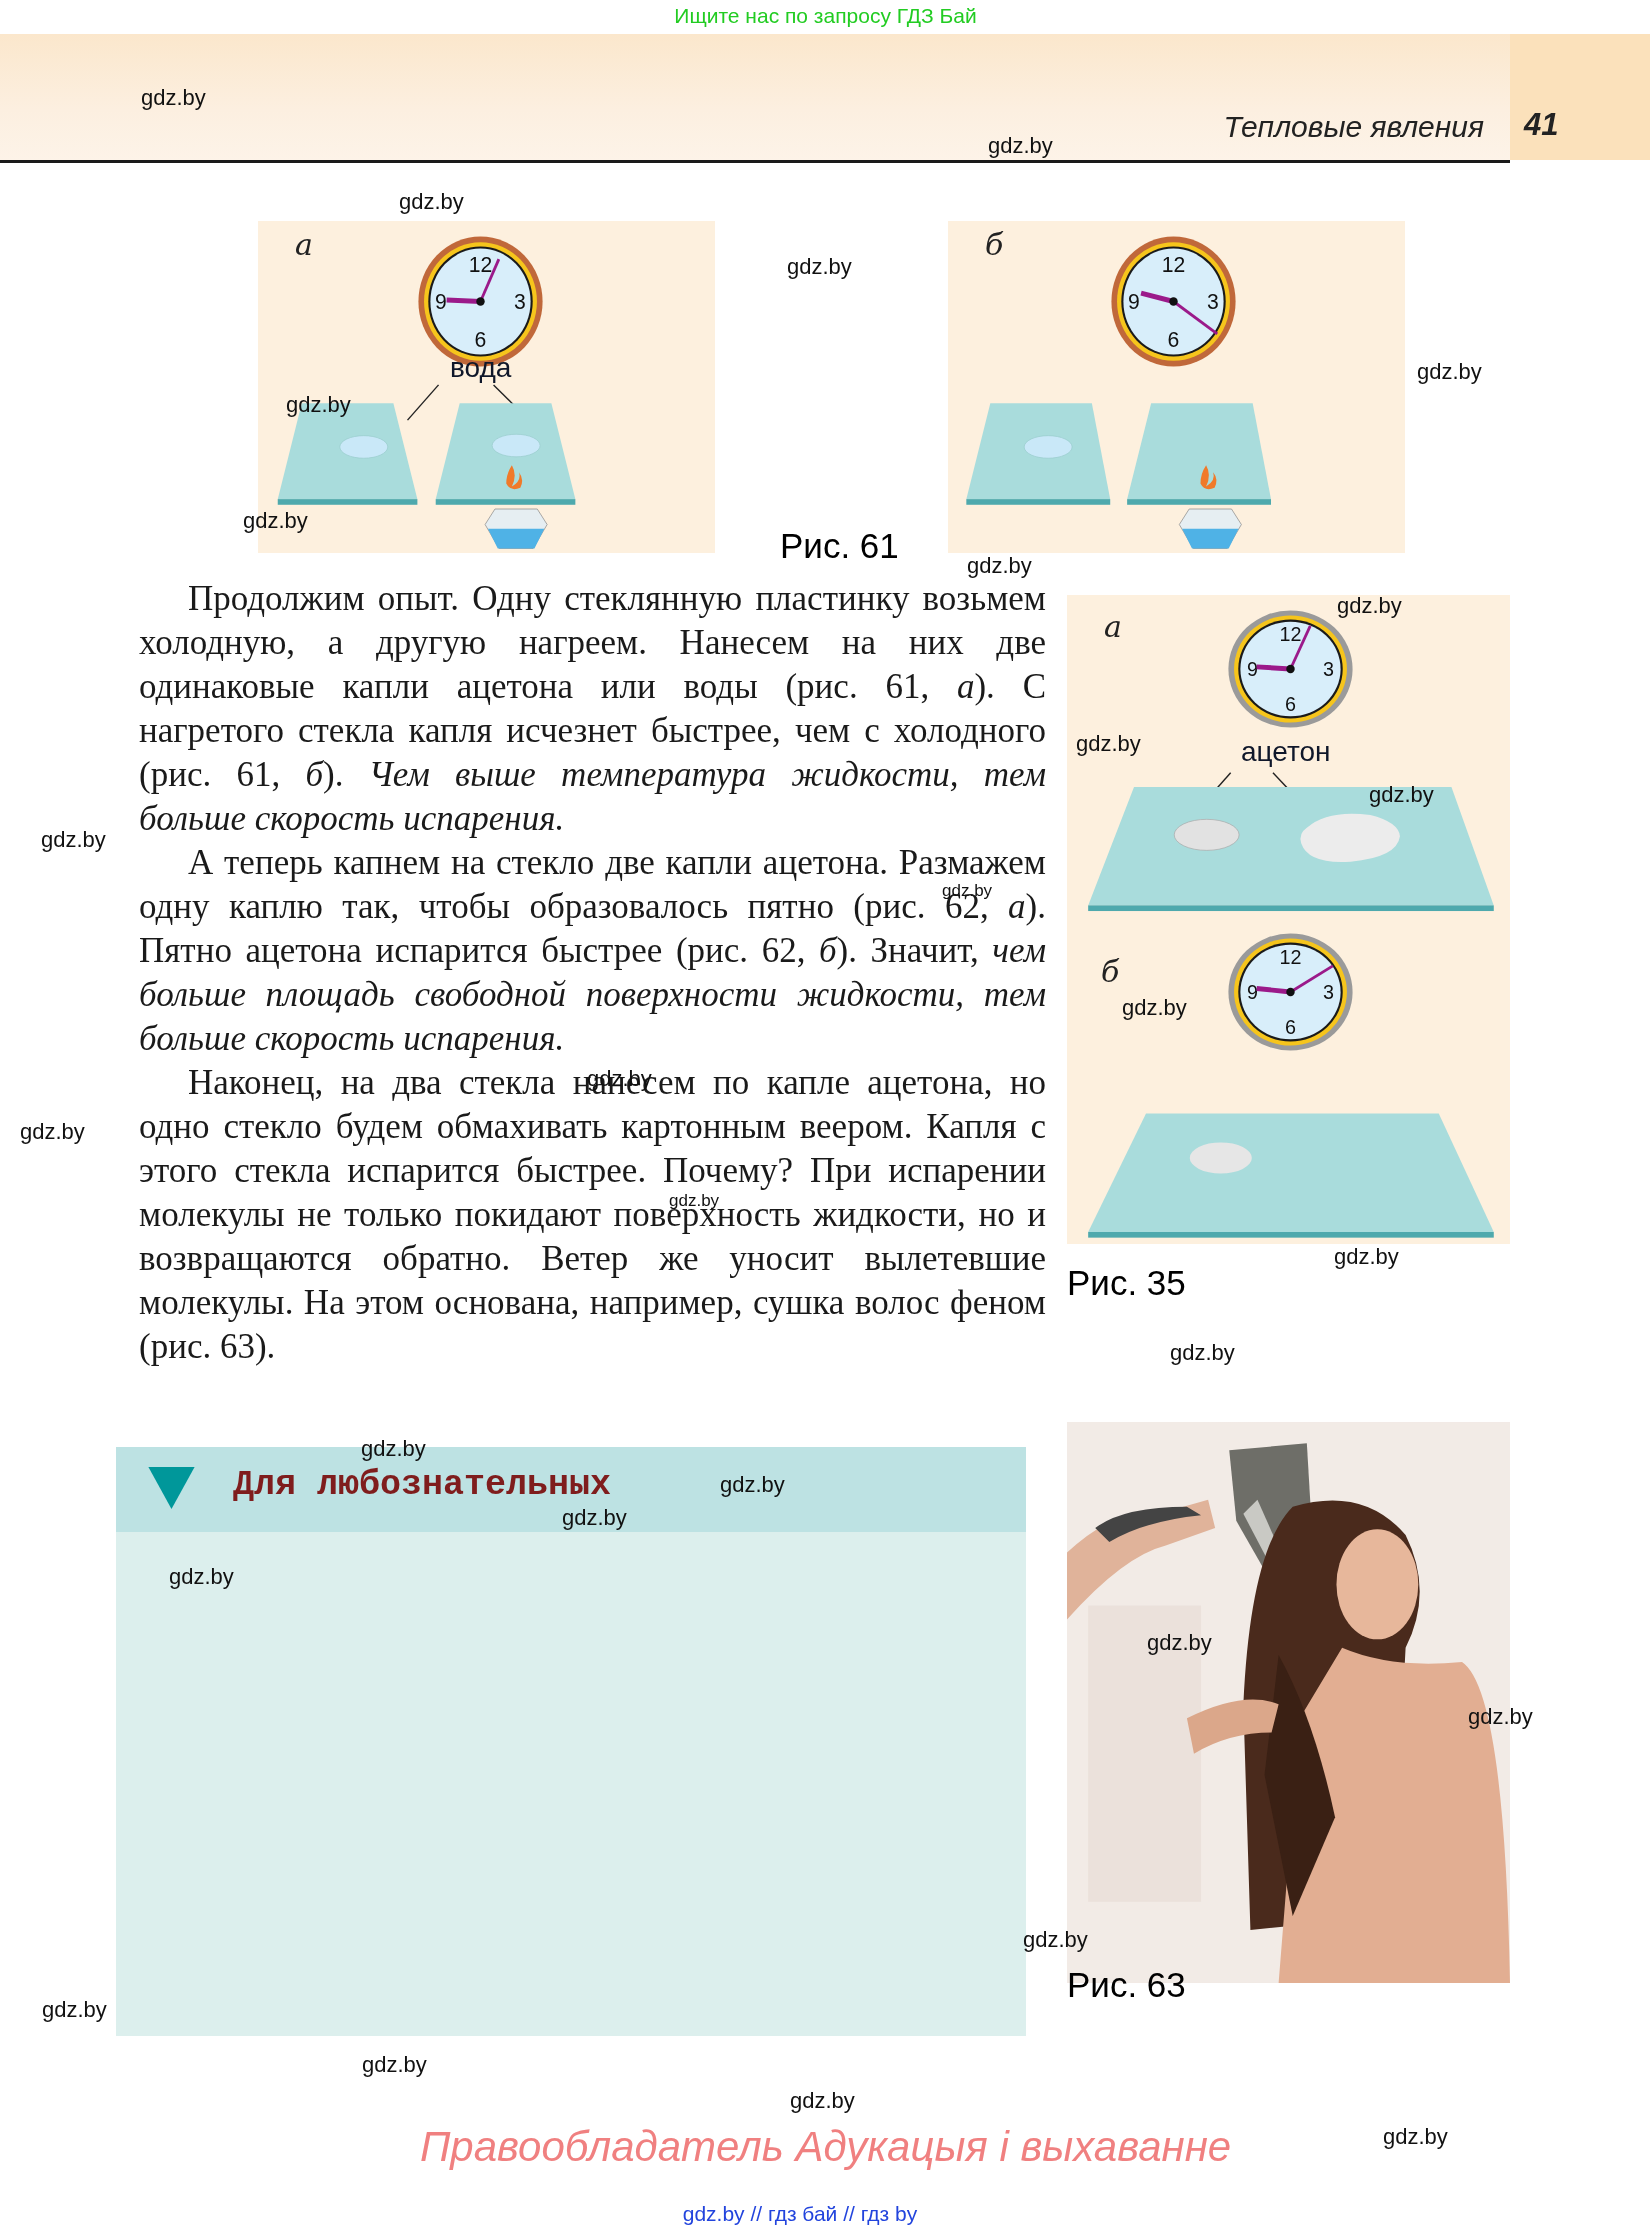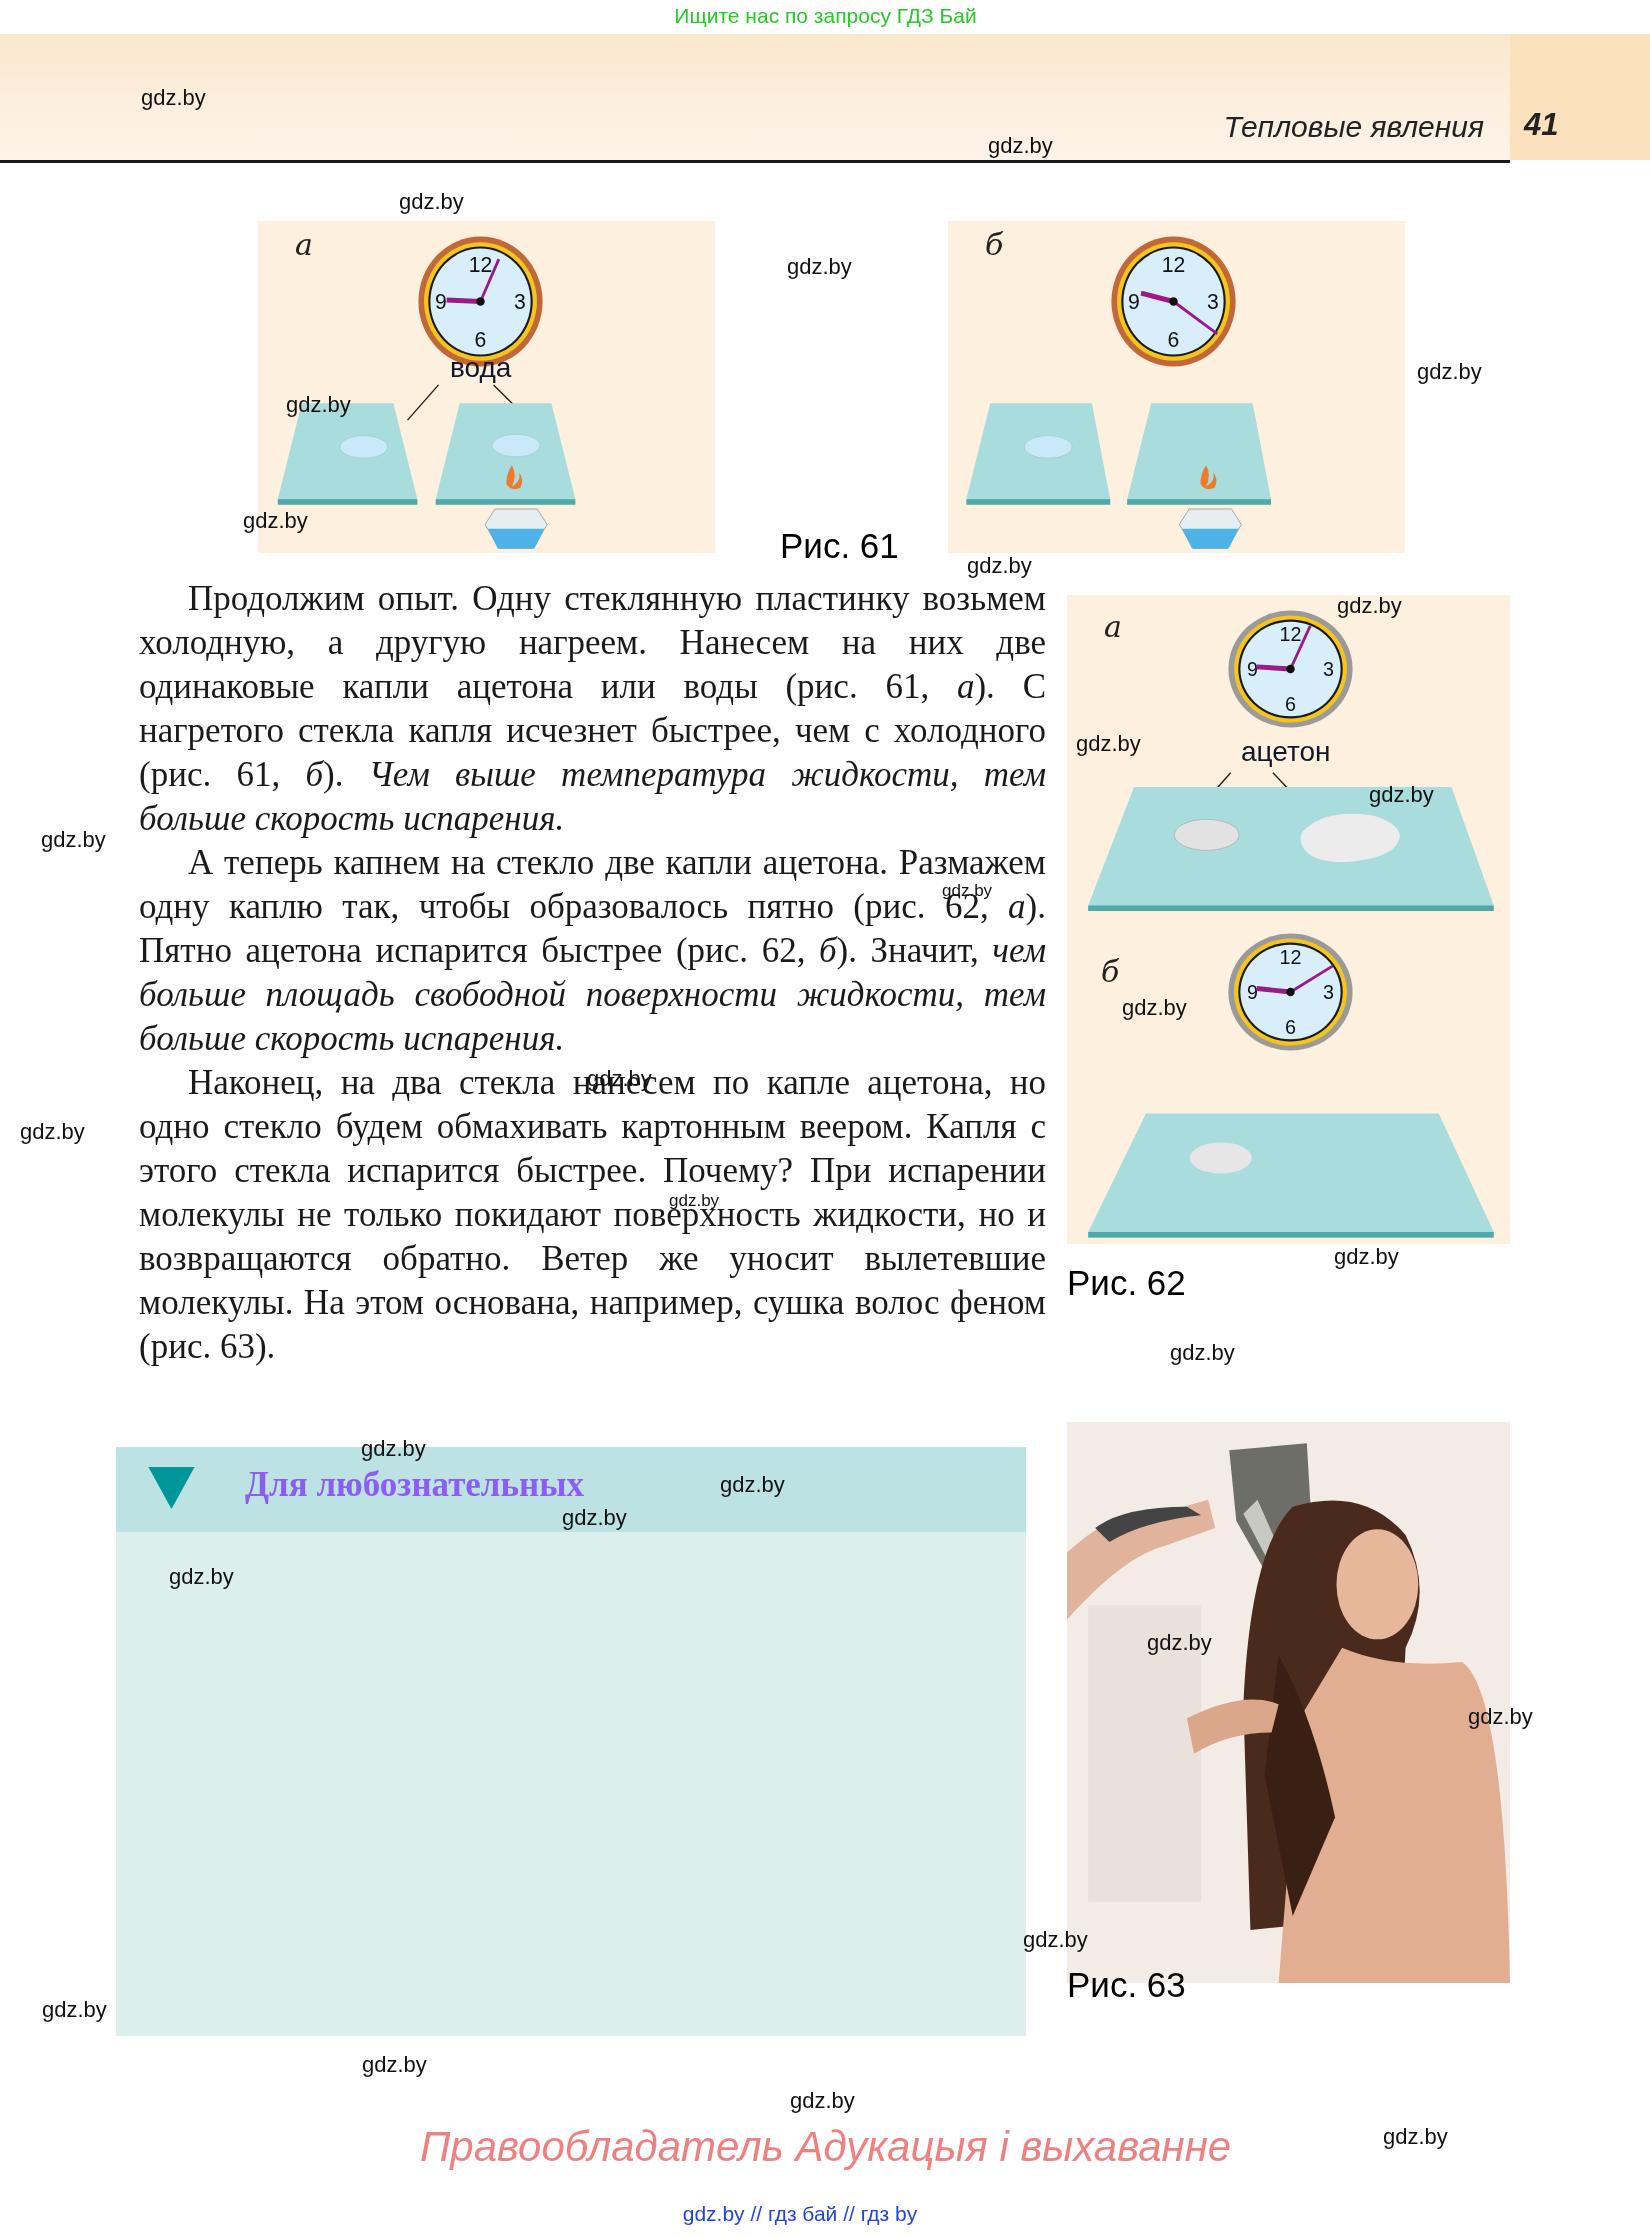--- a/index.html
+++ b/index.html
@@ -15,21 +15,21 @@
   .wm-sm { font-family:"Liberation Sans", sans-serif; font-size:17px; color:#111; white-space:nowrap; }
   .fig-panel { background:#fdf0de; }
   .sublabel { font-family:"DejaVu Serif", serif; font-style:italic; font-size:30px; color:#222; }
   .fig-caption { font-family:"Liberation Sans", sans-serif; font-size:35px; color:#000000; }
   .fig-label-text { font-family:"Liberation Sans", sans-serif; font-size:28px; color:#0f172a; }
   .body-text { left:116px; width:907px; font-family:"Liberation Serif", serif; font-size:35px; line-height:44px; text-align:justify; color:#1a1a1a; }
   .body-text p { margin:0; text-indent:49px; }
   .body-text em { font-style:italic; }
   .box { left:116px; top:1447px; width:910px; height:589px; background:#dcefed; }
   .box-head { left:116px; top:1447px; width:910px; height:85px; background:#bde2e3; }
-  .box-title { left:233px; top:1465px; font-family:Liberation Serif, serif; font-weight:bold; font-size:35px; color:#8b5cf6;margin-left:12px; }
+  .box-title { left:233px; top:1465px; font-family:Liberation Mono, monospace; font-weight:bold; font-size:35px; color:#7f1d1d; }
   .box-text { left:233px; width:748px; top:1540px; font-family:"Liberation Serif", serif; font-size:35px; line-height:44px; text-align:justify; color:#1a1a1a; }
   .box-text p { margin:0; text-indent:49px; }
   .copyright { left:0; width:1651px; top:2123px; text-align:center; font-family:"Liberation Sans", sans-serif; font-style:italic; font-size:42px; color:#f08080; }
   .footer-links { left:0; width:1600px; top:2202px; text-align:center; font-family:"Liberation Sans", sans-serif; font-size:21px; color:#2244dd; }
   .photo { left:1067px; top:1422px; width:443px; height:561px; background:linear-gradient(135deg,#f4eeea 0%,#efe8e4 40%,#e8dfda 100%); overflow:hidden; }
 </style>
 </head>
 <body>
 
 <div class="abs top-banner">Ищите нас по запросу ГДЗ Бай</div>
@@ -140,21 +140,21 @@
     <line x1="292" y1="252" x2="324" y2="286" stroke="#222" stroke-width="2"></line>
     <polygon points="95,272 545,272 605,440 30,440" fill="#a9dcdc"></polygon>
     <rect x="30" y="440" width="575" height="8" fill="#4ea9ad"></rect>
     <ellipse cx="198" cy="340" rx="46" ry="22" fill="#e2e2e2" stroke="#aaa" stroke-width="1"></ellipse>
     <path d="M340 330 q30-26 90-18 q40 10 42 30 q-4 30-70 36 q-60 4-70-26 q-4-14 8-22z" fill="#ececec"></path>
     <polygon points="112,735 527,735 605,903 30,903" fill="#a9dcdc"></polygon>
     <rect x="30" y="903" width="575" height="8" fill="#4ea9ad"></rect>
     <ellipse cx="218" cy="798" rx="44" ry="22" fill="#e6e6e6"></ellipse>
   </svg>
 </div>
-<div class="abs fig-caption" style="left:1067px;top:1263px;">Рис. 62</div>
+<div class="abs fig-caption" style="left:1067px;top:1263px;">Рис. 35</div>
 
 <div class="abs photo">
   <svg width="443" height="561" viewBox="0 0 628 795">
     <rect x="0" y="0" width="628" height="795" fill="#f2ebe6"></rect>
     <rect x="30" y="260" width="160" height="420" fill="#e8ddd6" opacity="0.7"></rect>
     <path d="M0 185 Q70 120 130 130 L200 110 L210 150 L140 175 Q80 190 0 280z" fill="#e0b39a"></path>
     <path d="M230 40 L340 30 L350 200 L280 210 L240 140z" fill="#6e6e68"></path>
     <path d="M270 110 L310 200 L290 206 L250 130z" fill="#c9c9c4"></path>
     <path d="M40 150 Q80 120 170 120 L190 132 Q110 140 60 170z" fill="#444"></path>
     <path d="M320 120 Q420 90 480 160 Q520 240 480 320 L460 700 L260 720 L250 400 Q260 180 320 120z" fill="#4a2a1c"></path>

